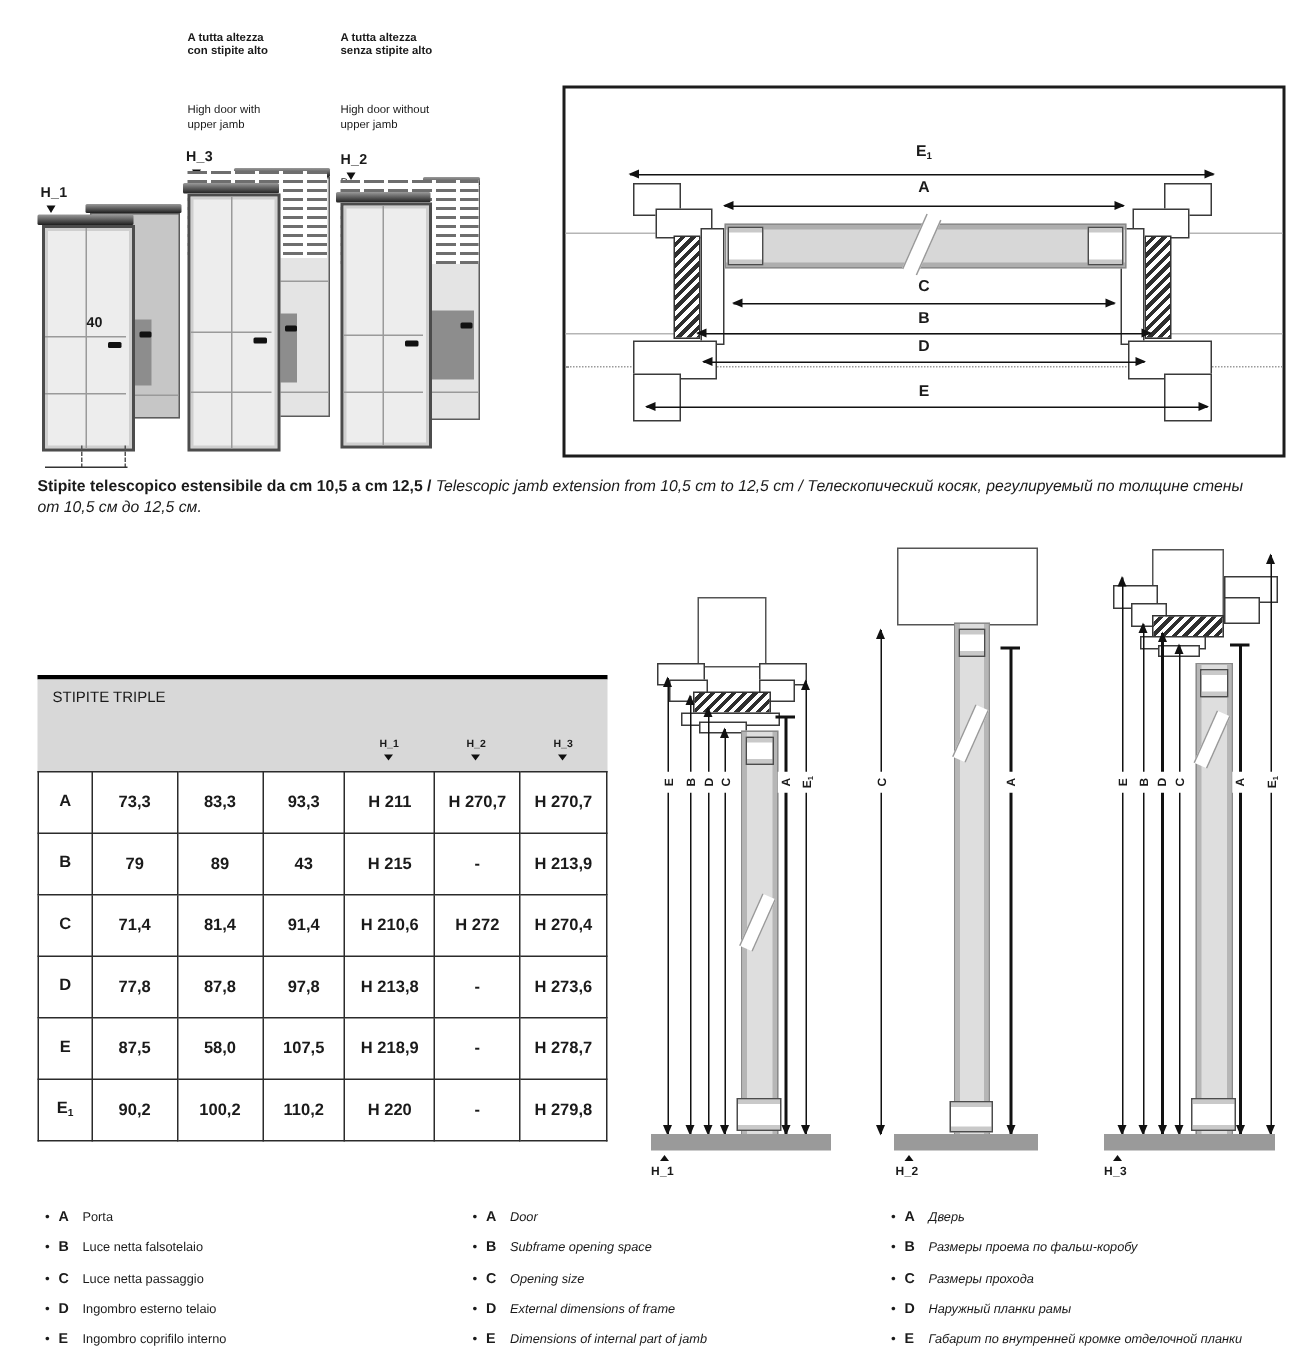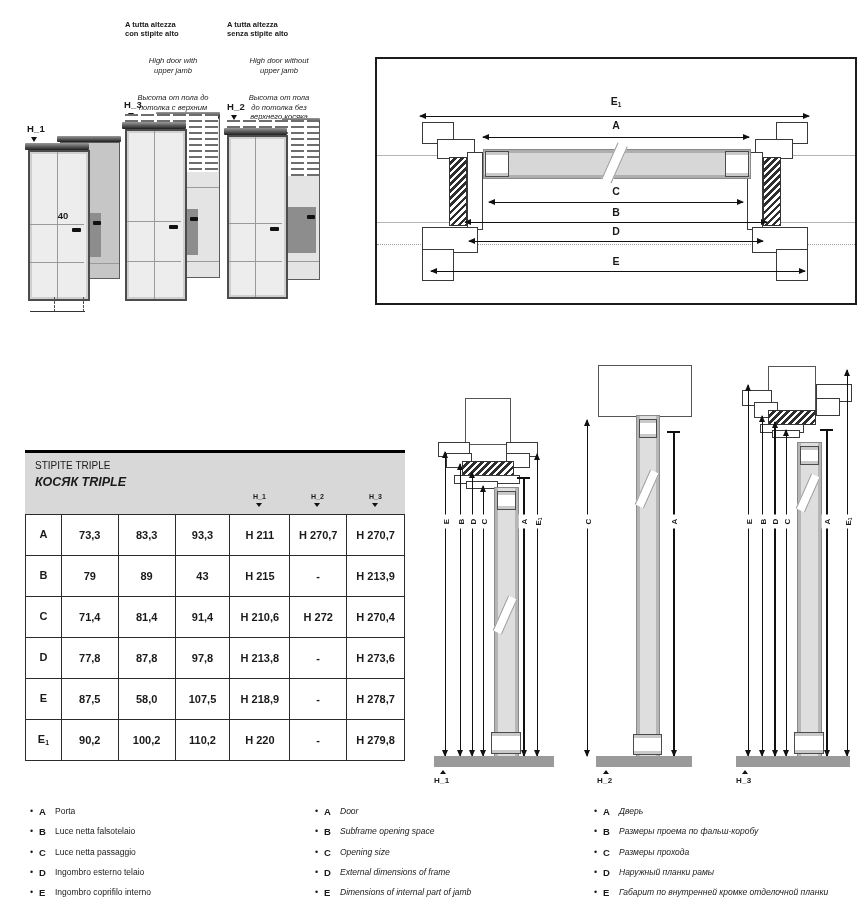--- a/index.html
+++ b/index.html
@@ -3,21 +3,21 @@
 <meta charset="utf-8">
 <style>
   html,body{margin:0;padding:0;background:#fff;width:864px;height:904px;overflow:hidden;
     font-family:"Liberation Sans", sans-serif;color:#1a1a1a;}
   .ab{position:absolute;}
   .page{position:relative;width:864px;height:904px;background:#fff;}
 
   
   .note{font-size:7.6px;line-height:9.6px;white-space:pre-line;}
   .note .it{font-weight:bold;}
-  .note .en,.note .ru{font-style:italic;margin-top:8px;text-align:center;}
+  .note .en,.note .ru{margin-top:20px;}
   .hlab{font-weight:bold;font-size:9.5px;letter-spacing:.2px;}
   .hlab-sm{font-weight:bold;font-size:7px;}
   .tri-d{width:0;height:0;border-left:3.5px solid transparent;border-right:3.5px solid transparent;border-top:5px solid #111;}
   .tri-u{width:0;height:0;border-left:3.5px solid transparent;border-right:3.5px solid transparent;border-bottom:5px solid #111;}
 
   
   .door-f{background:#ededed;border:2px solid #4c4c4c;box-shadow:inset 0 0 0 2px #cfcfcf;}
   .door-b{border:1px solid #5c5c5c;}
   .cap{background:linear-gradient(#9a9a9a,#1f1f1f);border-radius:1px;}
   .panel-dark{background:#8d8d8d;}
@@ -192,25 +192,27 @@
     <div class="ab dlab" style="top:126px;">C</div>
     <div class="ab hdim" style="left:112px;top:143px;width:254px;"></div>
     <div class="ab dlab" style="top:147px;">B</div>
     <div class="ab hdim" style="left:88px;top:163px;width:302px;"></div>
     <div class="ab dlab" style="top:166px;">D</div>
     <div class="ab hdim" style="left:92px;top:182px;width:294px;"></div>
     <div class="ab dlab" style="top:196px;">E</div>
     <div class="ab hdim" style="left:54px;top:212px;width:374px;"></div>
   </div>
 
+  <div class="ab caption" style="left:25px;top:317px;width:818px;">
+    <b>Stipite telescopico estensibile da cm 10,5 a cm 12,5 / </b><i>Telescopic jamb extension from 10,5 cm to 12,5 cm / Телескопический косяк, регулируемый по толщине стены от 10,5 см до 12,5 см.</i>
+  </div>
 
   <div class="ab ttop" style="left:25px;top:450px;width:380px;height:3px;"></div>
   <div class="ab thead" style="left:25px;top:453px;width:380px;height:61px;">
     <div class="t1" style="padding:5px 0 0 10px;">STIPITE TRIPLE</div>
-    <div class="t2" style="padding-left:10px;">КОСЯК TRIPLE</div>
     <div class="ab hlab-sm" style="left:228px;top:40px;">H_1</div>
     <div class="ab tri-d" style="left:231px;top:50px;border-left-width:3px;border-right-width:3px;border-top-width:4px;"></div>
     <div class="ab hlab-sm" style="left:286px;top:40px;">H_2</div>
     <div class="ab tri-d" style="left:289px;top:50px;border-left-width:3px;border-right-width:3px;border-top-width:4px;"></div>
     <div class="ab hlab-sm" style="left:344px;top:40px;">H_3</div>
     <div class="ab tri-d" style="left:347px;top:50px;border-left-width:3px;border-right-width:3px;border-top-width:4px;"></div>
   </div>
   <table class="grid ab" style="left:25px;top:514px;width:380px;">
     <colgroup>
         <col style="width:36px">

